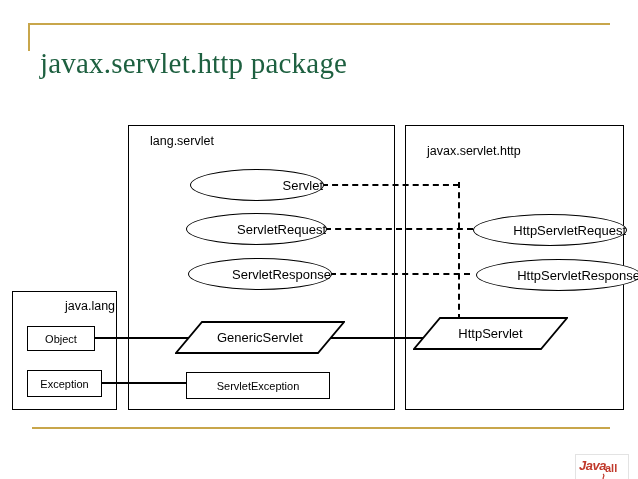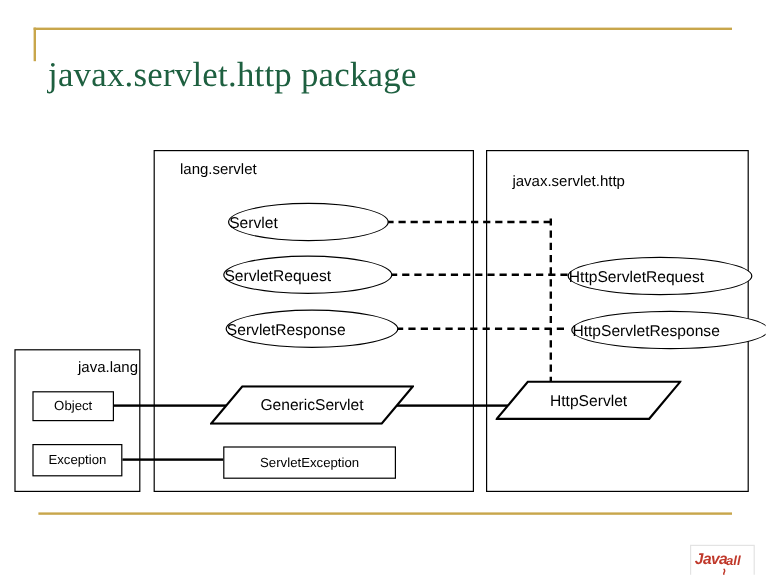--- a/index.html
+++ b/index.html
@@ -43,21 +43,21 @@
     overflow:hidden;
   }
   .logo-word{
     position:absolute;left:3px;top:3px;width:46px;height:16px;
     font-family:"Liberation Sans", sans-serif;
     font-size:13px;font-weight:bold;font-style:italic;
     color:#c0392b;line-height:16px;letter-spacing:-.5px;
   }
   .logo-all{
     position:absolute;left:29px;top:7px;
-    font-size:11px;font-weight:bold;font-style:italic;color:#c0392b;
+    font-size:11px;font-weight:bold;color:#c0392b;
   }
   .logo-cup{position:absolute;left:16px;top:17px;}
   .logo-bar{
     position:absolute;left:0;bottom:0;width:52px;height:8px;
     background:#3f6fa8;
   }
   .logo-bar-txt{
     position:absolute;left:0;bottom:0;width:52px;height:8px;
     font-size:4px;color:#d9e4f0;text-align:center;line-height:8px;
     letter-spacing:.3px;
@@ -75,21 +75,21 @@
     position:absolute;border:1.6px solid #000;background:#fff;
     font-size:11px;color:#000;
     display:flex;align-items:center;justify-content:center;
     white-space:nowrap;
   }
 
   .ellipse{
     position:absolute;border:1.6px solid #000;border-radius:50%;
     background:#fff;
     font-size:13px;color:#000;
-    display:flex;align-items:center;justify-content:flex-start;
+    display:flex;align-items:center;justify-content:flex-end;
     white-space:nowrap;
   }
 
   .para-wrap{position:absolute;}
   .para-wrap svg{display:block;}
   .para-label{
     position:absolute;left:0;top:0;width:100%;height:100%;
     display:flex;align-items:center;justify-content:center;
     font-size:13px;color:#000;white-space:nowrap;
     pointer-events:none;

